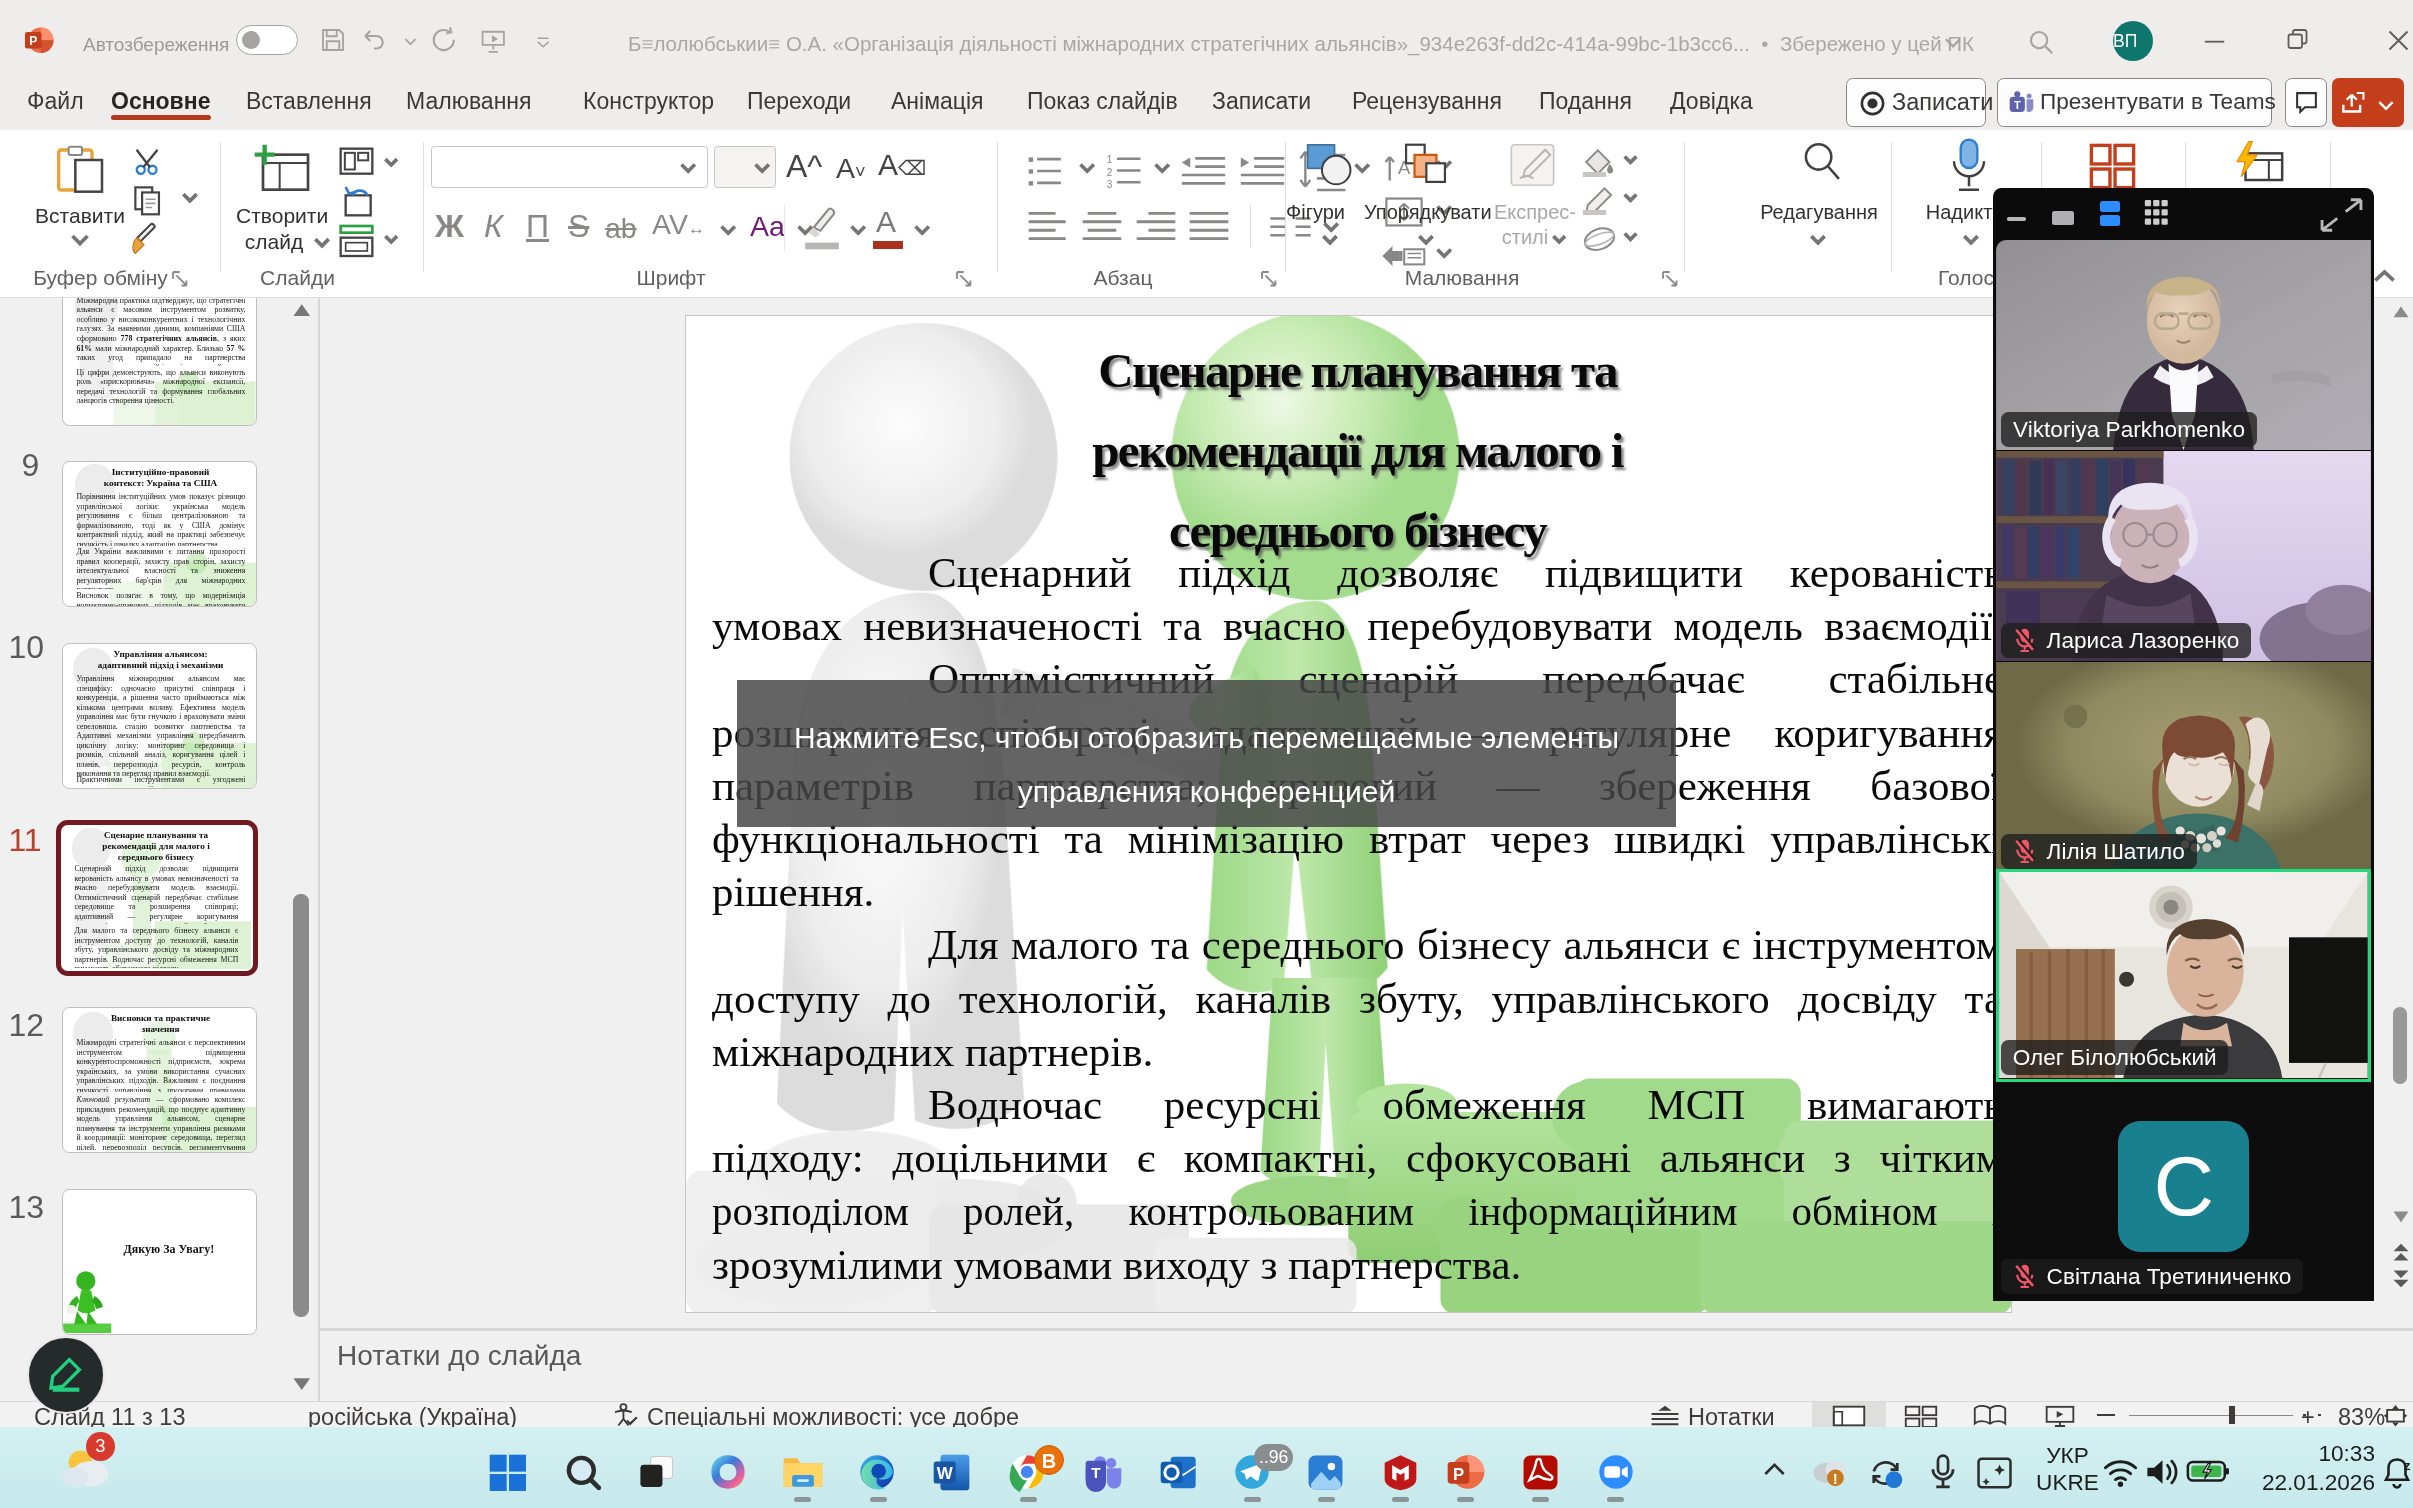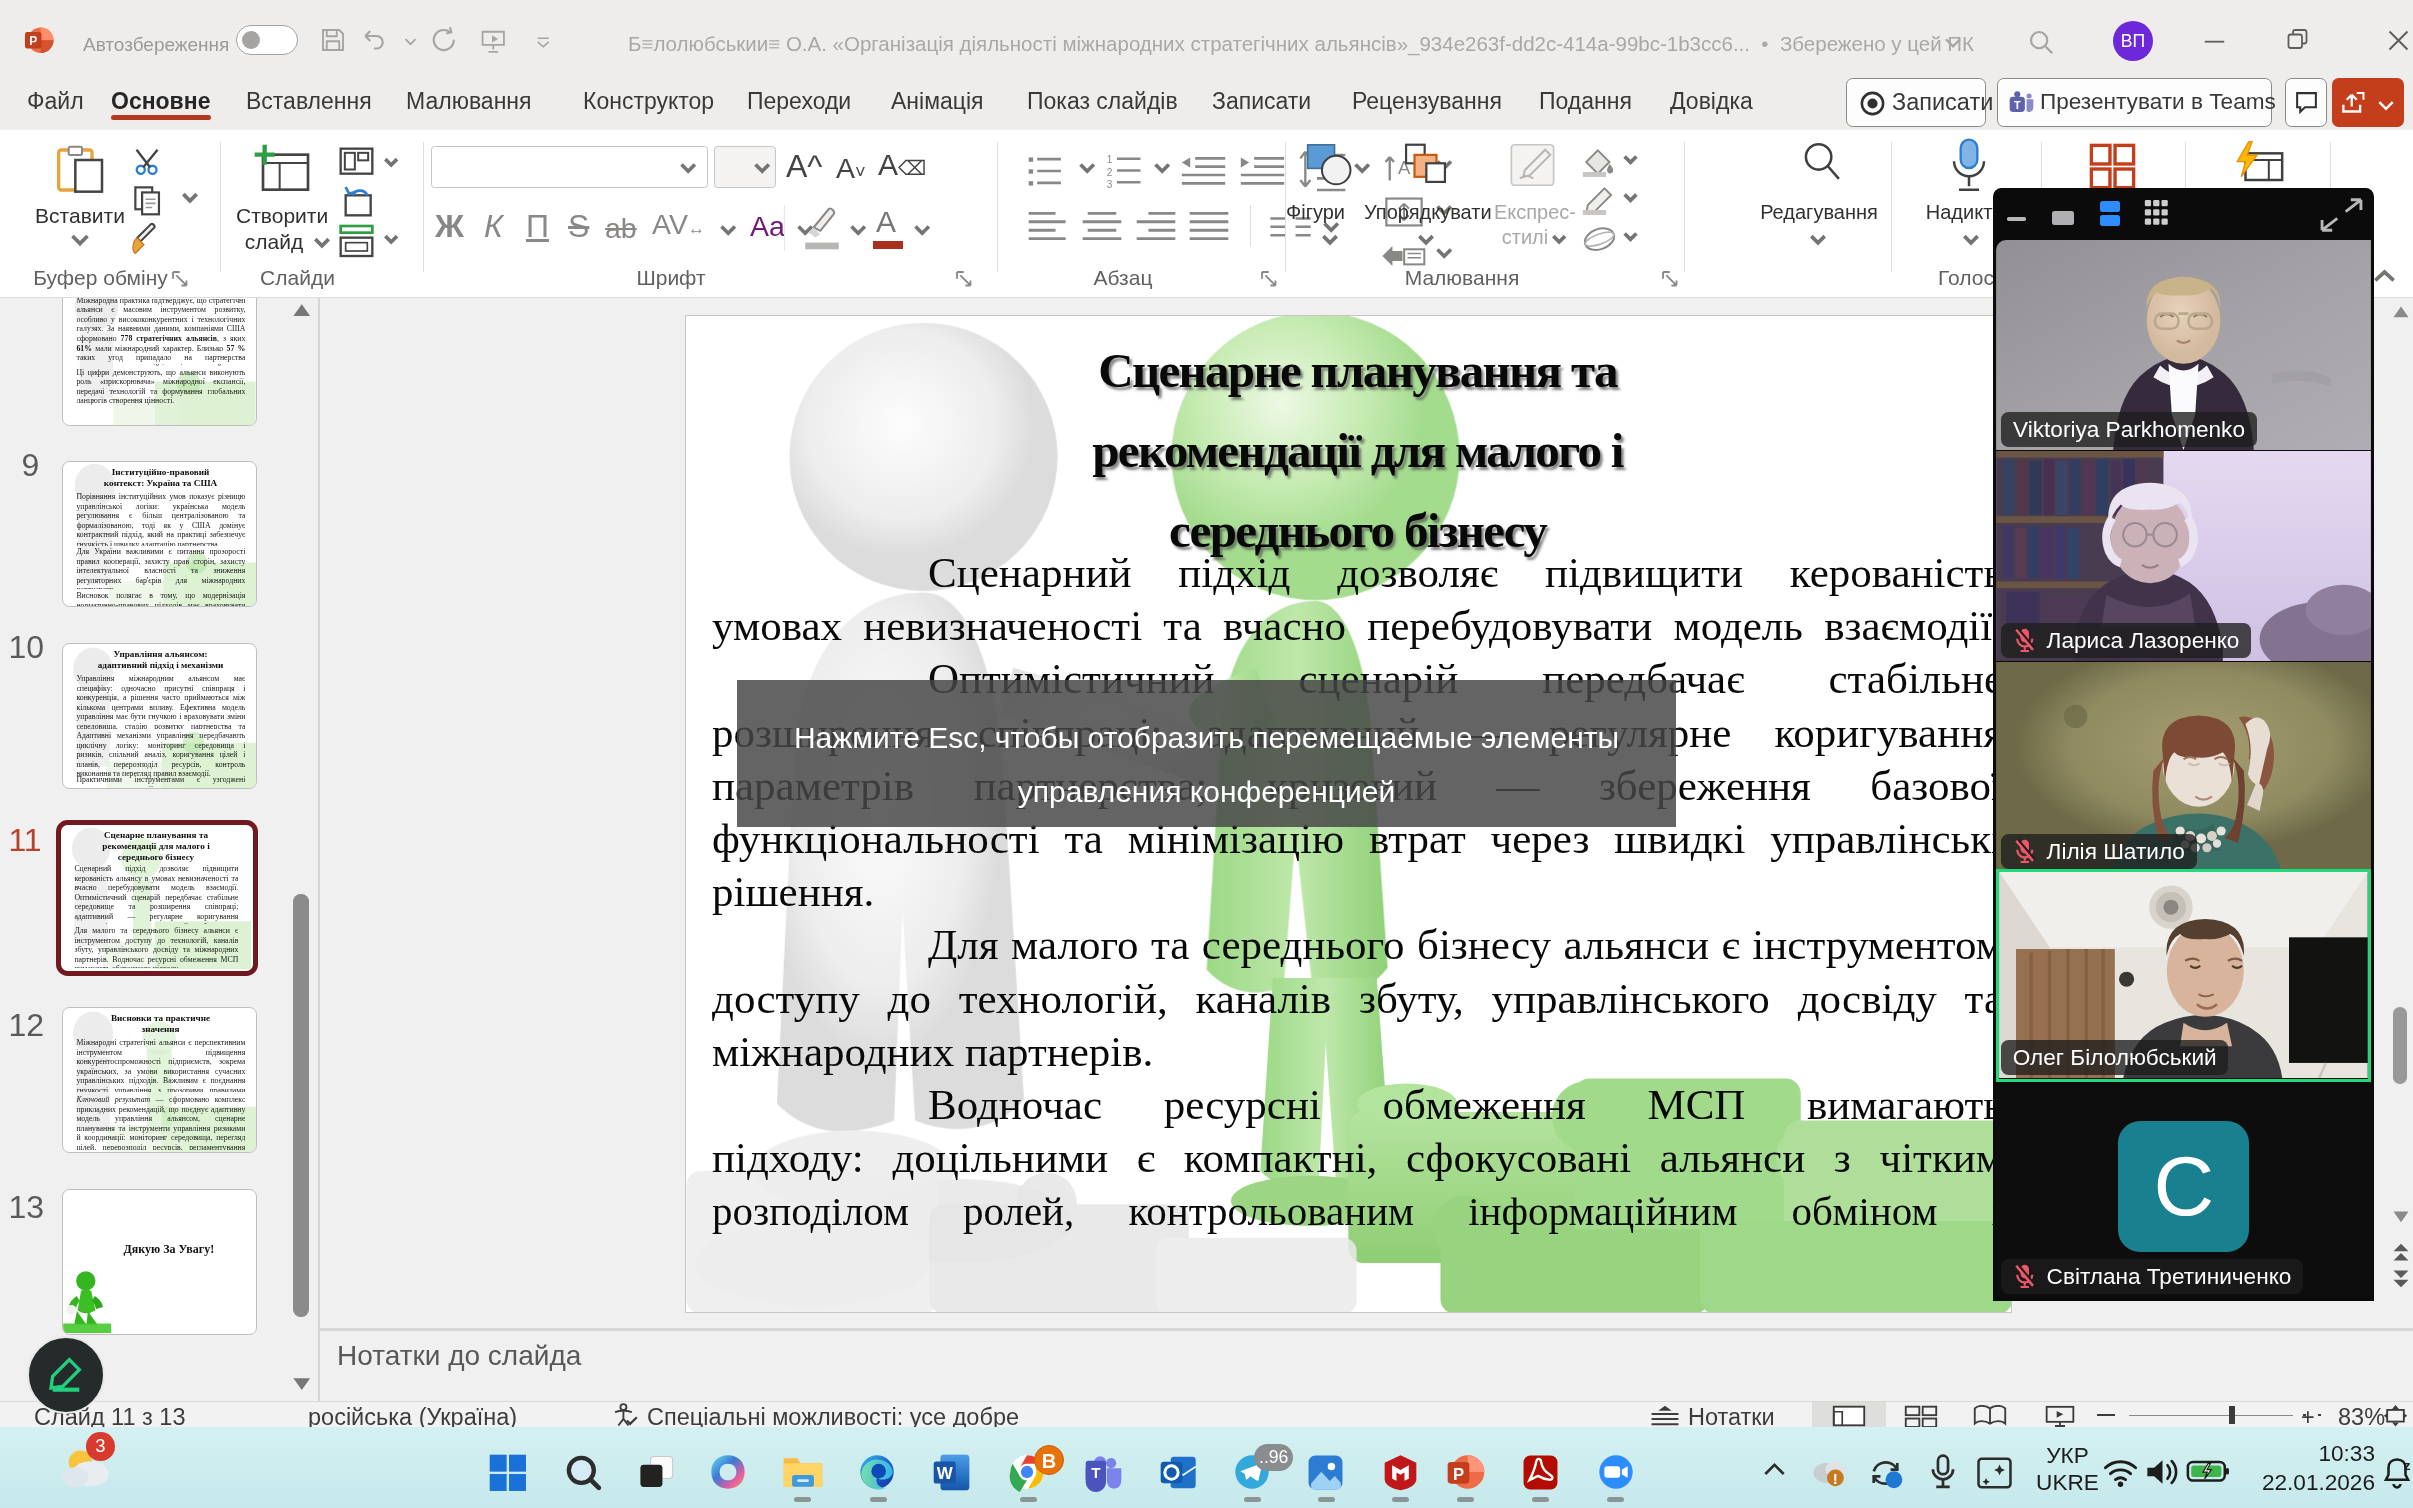--- a/index.html
+++ b/index.html
@@ -68,21 +68,21 @@
   <div class="abs" style="left:628px;top:32px;font-size:20.5px;color:#aaa8a6;white-space:nowrap">Б<span style="color:#b8b6b4">≡</span>лолюбськии<span style="color:#b8b6b4">≡</span> О.А. «Організація діяльності міжнародних стратегічних альянсів»_934e263f-dd2c-414a-99bc-1b3cc6...&nbsp; •&nbsp; Збережено у цей ПК</div>
   <svg class="abs" style="left:1943px;top:35px" width="20" height="17" viewBox="0 0 14 12">
       <path fill="none" stroke="#a6a4a2" stroke-width="1.6" d="M2 3 l5 5 l5 -5"></path>
     </svg>
 
   <svg class="abs" style="left:2026px;top:27px" width="30" height="30" viewBox="0 0 24 24">
     <circle fill="none" stroke="#a6a4a2" stroke-width="1.7" cx="10.5" cy="10.5" r="6.5"></circle>
       <path stroke="#a6a4a2" stroke-width="1.7" d="M15.5 15.5 L21 21"></path>
   </svg>
 
-  <div class="abs" style="left:2113px;top:21px;width:40px;height:40px;border-radius:50%;background:#6d28d9;color:#fff;font-size:17.6px;text-align:center;line-height:40px">ВП</div>
+  <div class="abs" style="left:2113px;top:21px;width:40px;height:40px;border-radius:50%;background:#0f766e;color:#fff;font-size:17.6px;text-align:left;line-height:40px">ВП</div>
 
   <svg class="abs" style="left:2202px;top:30px" width="25" height="22" viewBox="0 0 18 15">
       <path stroke="#5f5d5c" stroke-width="1.3" d="M2 8 h14"></path>
     </svg>
   <svg class="abs" style="left:2284px;top:27px" width="27" height="27" viewBox="0 0 18 18">
     <rect x="3" y="5" width="9" height="9" rx="1.5" fill="none" stroke="#5f5d5c" stroke-width="1.2"></rect>
     <path d="M6 5 v-1.5 a1.5 1.5 0 0 1 1.5 -1.5 h6 a1.5 1.5 0 0 1 1.5 1.5 v6 a1.5 1.5 0 0 1 -1.5 1.5 h-1.5" fill="none" stroke="#5f5d5c" stroke-width="1.2"></path>
   </svg>
   <svg class="abs" style="left:2385px;top:27px" width="27" height="27" viewBox="0 0 18 18">
       <path stroke="#5f5d5c" stroke-width="1.3" d="M3 3 l12 12 M15 3 l-12 12" fill="none"></path>
@@ -613,20 +613,21 @@
   <div class="bodyline j" style="top:393px">розширення співпраці; адаптивний — регулярне коригування</div>
   <div class="bodyline j" style="top:446px">параметрів партнерства; кризовий — збереження базової</div>
   <div class="bodyline j" style="top:499px">функціональності та мінімізацію втрат через швидкі управлінські</div>
   <div class="bodyline j" style="top:605px;text-indent:216px">Для малого та середнього бізнесу альянси є інструментом</div>
   <div class="bodyline" style="top:552px">рішення.</div>
   <div class="bodyline j" style="top:659px">доступу до технологій, каналів збуту, управлінського досвіду та</div>
   <div class="bodyline" style="top:712px">міжнародних партнерів.</div>
   <div class="bodyline j" style="top:765px;text-indent:216px">Водночас ресурсні обмеження МСП вимагають обережного</div>
   <div class="bodyline j" style="top:818px">підходу: доцільними є компактні, сфокусовані альянси з чітким</div>
   <div class="bodyline j" style="top:872px;font-size:41px">розподілом ролей, контрольованим інформаційним обміном і</div>
+  <div class="bodyline" style="top:925px">зрозумілими умовами виходу з партнерства.</div>
 </div>
 
 <div class="abs" style="left:737px;top:680px;width:939px;height:147px;background:rgba(70,70,72,0.84);z-index:30"></div>
 <div class="abs" style="left:737px;top:680px;width:939px;height:147px;z-index:31;text-align:center;color:#fff;font-size:30px;line-height:54px;padding-top:31px">Нажмите Esc, чтобы отобразить перемещаемые элементы<br>управления конференцией</div>
 <div class="abs" id="statusbar">
   <div class="abs" style="left:34px;top:1.7px;font-size:23.5px;color:#3d3c3b">Слайд 11 з 13</div>
   <div class="abs" style="left:308px;top:1.7px;font-size:23.5px;color:#3d3c3b">російська (Україна)</div>
   <svg class="abs" style="left:610px;top:0px" width="28.5" height="27" viewBox="0 0 17 16">
     <circle cx="8" cy="3" r="1.8" fill="none" stroke="#3d3c3b" stroke-width="1.1"></circle>
     <path d="M3 6 q5 -2 10 0 M8 5 v5 M8 10 l-3 4 M8 10 l3 4" fill="none" stroke="#3d3c3b" stroke-width="1.1"></path>

